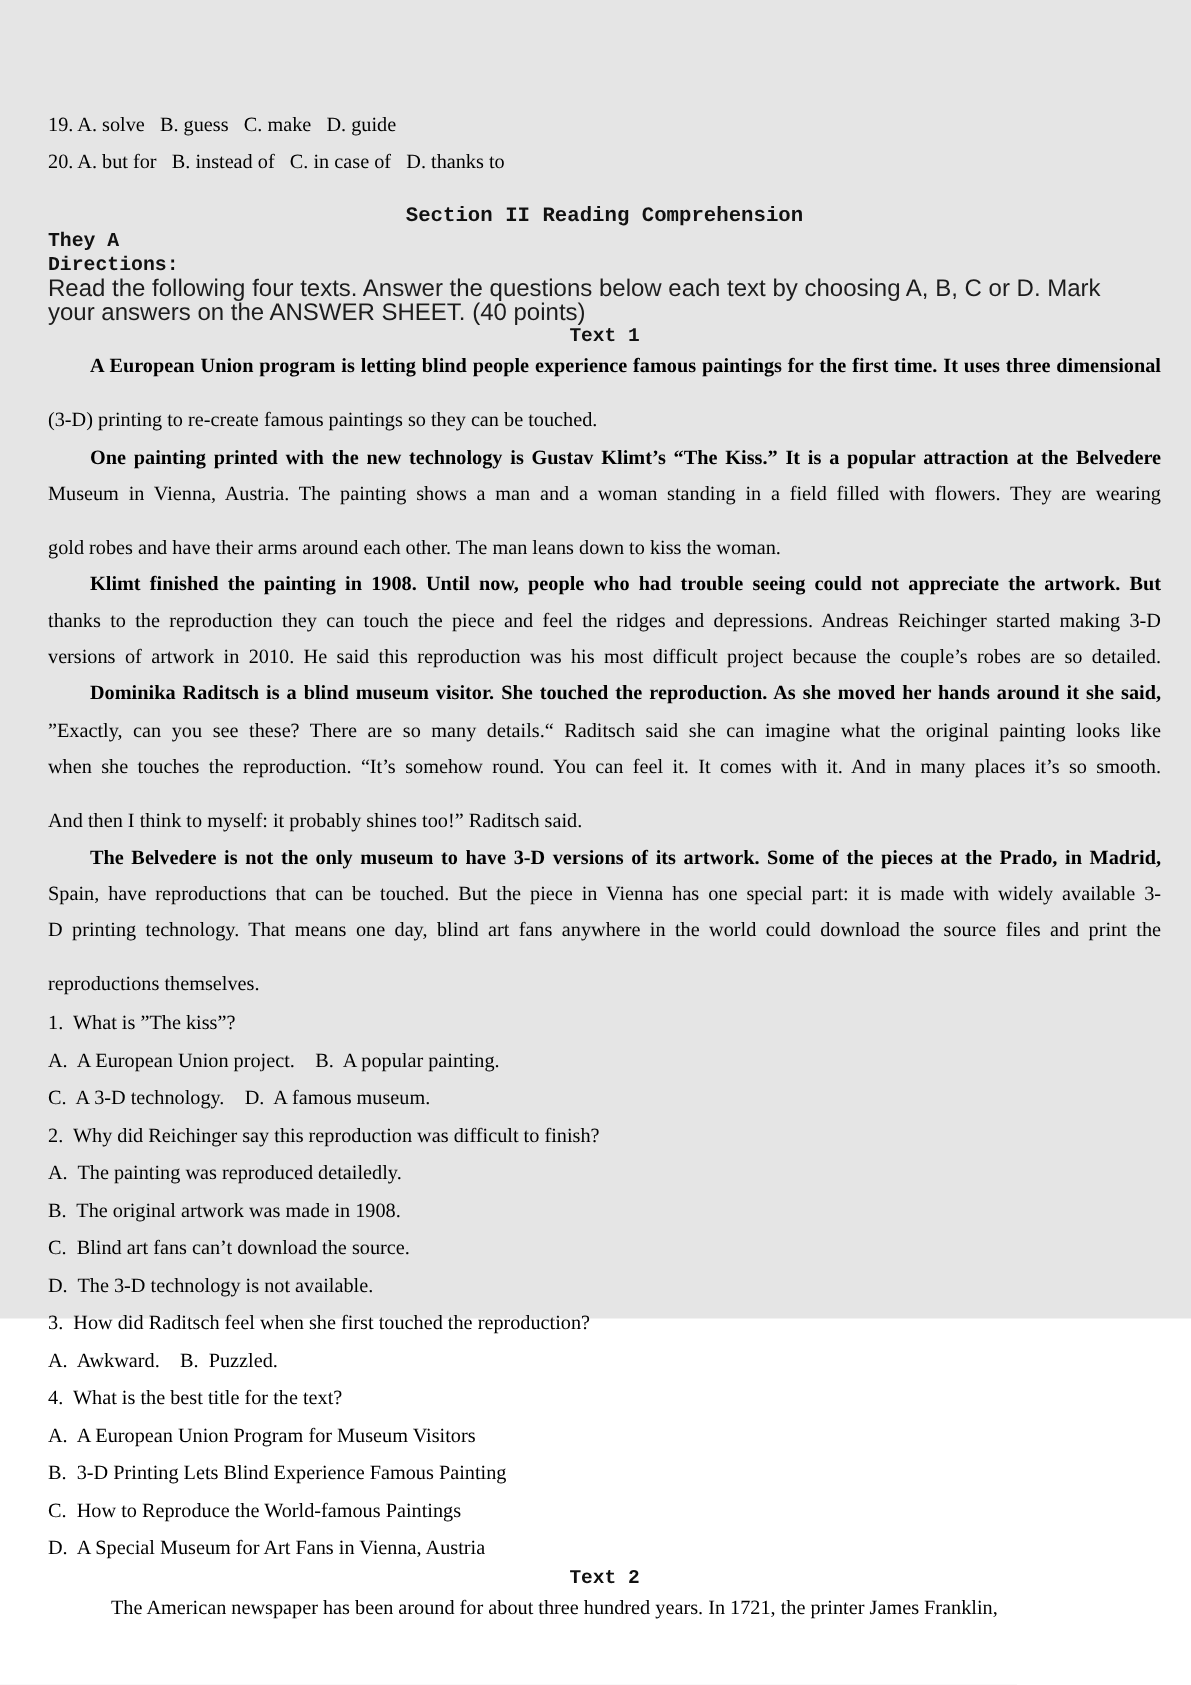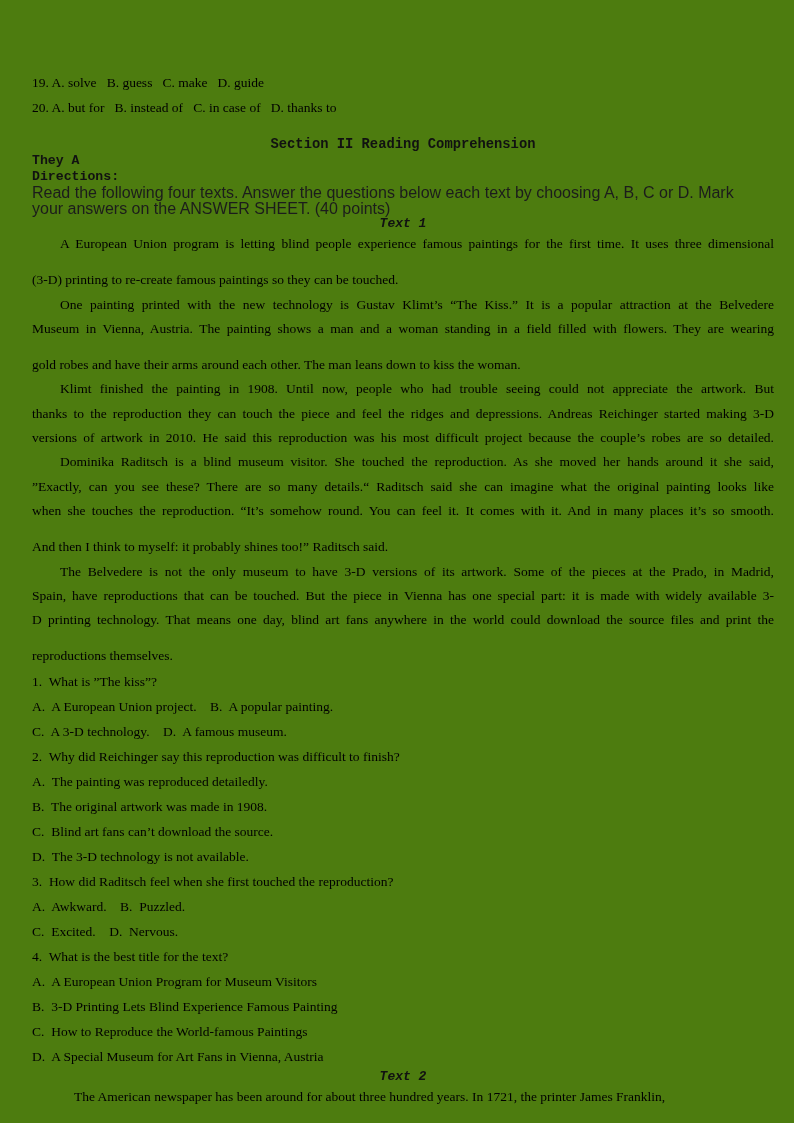--- a/index.html
+++ b/index.html
@@ -1,21 +1,21 @@
 <!DOCTYPE html>
 <html><head>
 <meta charset="utf-8">
 <style>
   html, body { margin: 0; padding: 0; background: #ffffff; }
   body { width: 794px; height: 1123px; overflow: hidden; }
   .page {
     box-sizing: border-box;
-    width: 794px; height: 1123px;
+    width: 794px; height: 879px;
     padding: 70px 20px 0 32px;
-    background: #4d7c0f;
+    background: #e5e5e5;
     color: #000000;
     font-family: "Liberation Serif", "DejaVu Serif", serif;
     font-size: 13.5px;
   }
   .cloze-line {
     line-height: 25px;
     white-space: pre-wrap;
   }
   .mono-bold {
     font-family: "Liberation Mono", "DejaVu Sans Mono", monospace;
@@ -36,28 +36,27 @@
     font-family: Liberation Sans, sans-serif;
     font-size: 16px;
     line-height: 15.5px;
     color: #1c1c1c;
     white-space: pre;
   }
   .text-heading {
     text-align: center;
     font-size: 13px;
     line-height: 16px;
-    font-style: italic;
   }
   .para-line {
     line-height: 24.3px;
     text-align: justify;
     text-align-last: justify;
   }
-  .pl-first { text-indent: 28px; }
+  .pl-first { text-indent: 28px; font-weight: bold; }
   .pl-left  { text-align-last: left; margin-top: 12px; }
   .q-line {
     line-height: 25px;
     white-space: pre-wrap;
   }
   .t2-line {
     line-height: 24px;
     text-indent: 42px;
   }
 </style>
@@ -112,21 +111,20 @@
   <div>
     <div class="q-line">2.  Why did Reichinger say this reproduction was difficult to finish?</div>
     <div class="q-line">A.  The painting was reproduced detailedly.</div>
     <div class="q-line">B.  The original artwork was made in 1908.</div>
     <div class="q-line">C.  Blind art fans can’t download the source.</div>
     <div class="q-line">D.  The 3-D technology is not available.</div>
   </div>
   <div>
     <div class="q-line">3.  How did Raditsch feel when she first touched the reproduction?</div>
     <div class="q-line">A.  Awkward.    B.  Puzzled.</div>
-    <div class="q-line">C.  Excited.    D.  Nervous.</div>
   </div>
   <div>
     <div class="q-line">4.  What is the best title for the text?</div>
     <div class="q-line">A.  A European Union Program for Museum Visitors</div>
     <div class="q-line">B.  3-D Printing Lets Blind Experience Famous Painting</div>
     <div class="q-line">C.  How to Reproduce the World-famous Paintings</div>
     <div class="q-line">D.  A Special Museum for Art Fans in Vienna, Austria</div>
   </div>
 
   <div class="text-heading mono-bold">Text 2</div>

